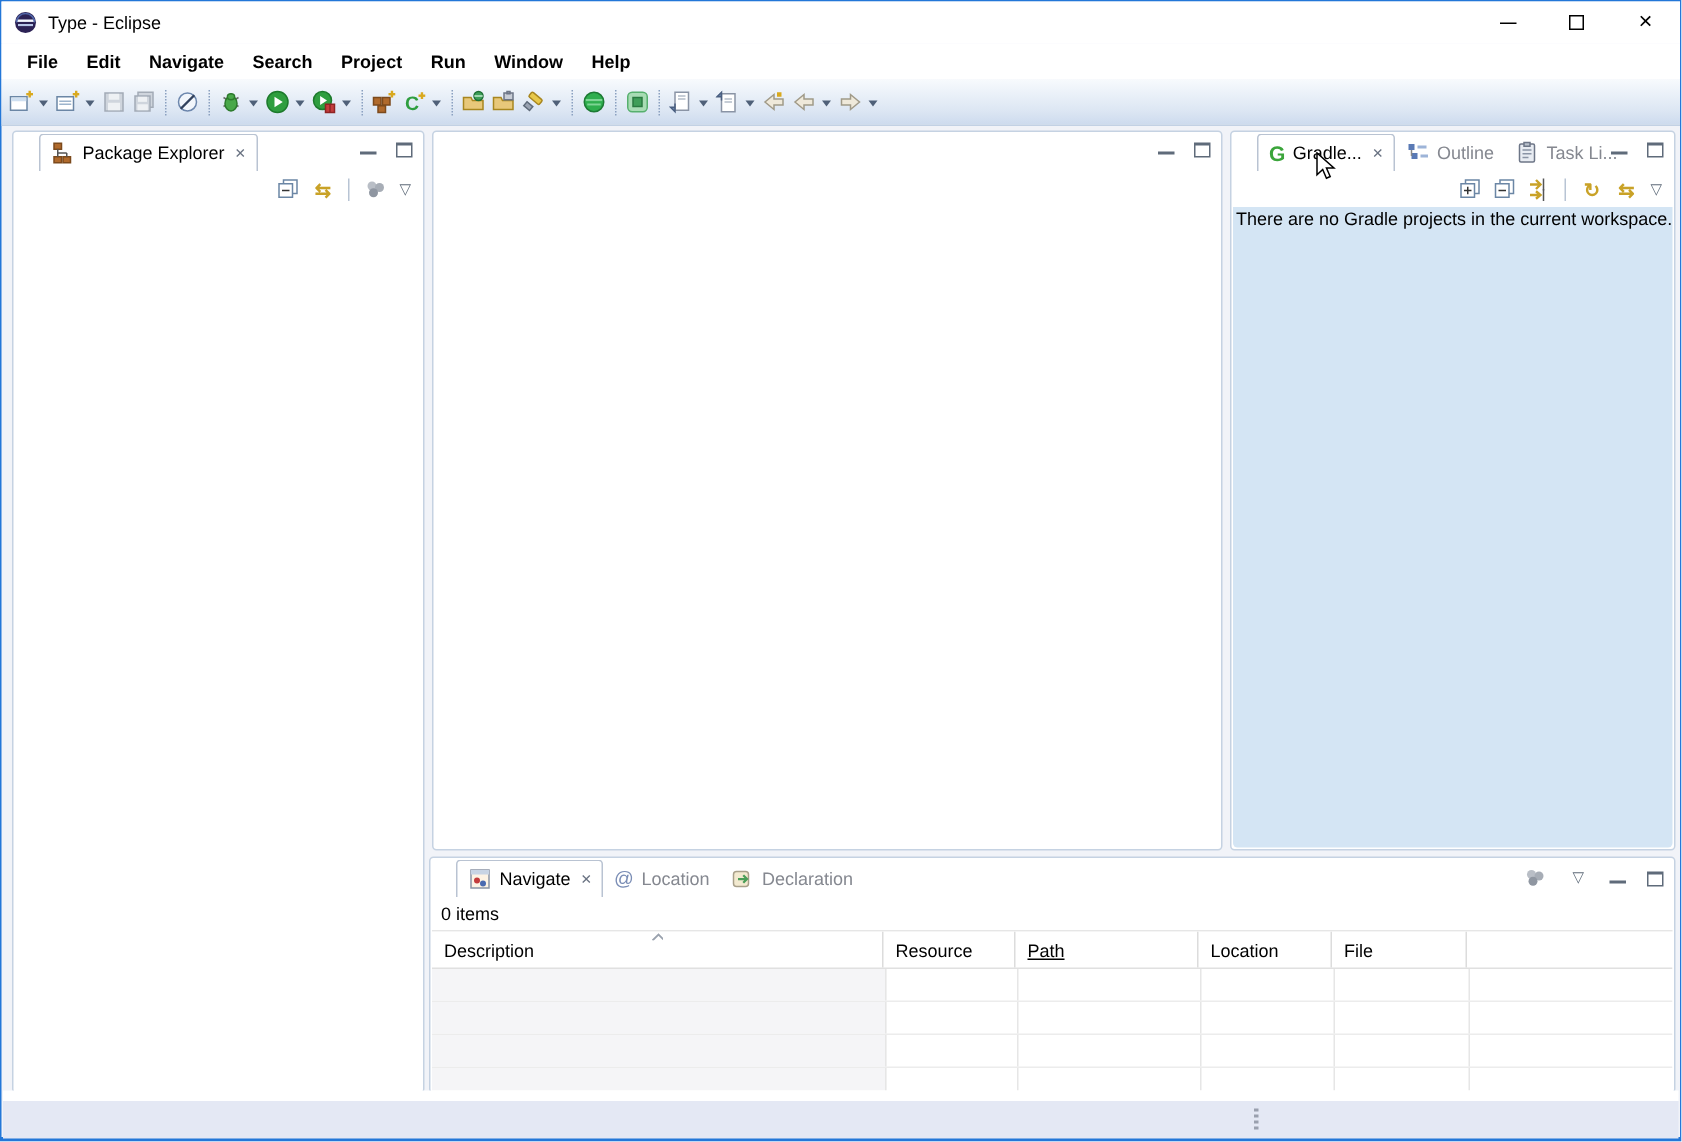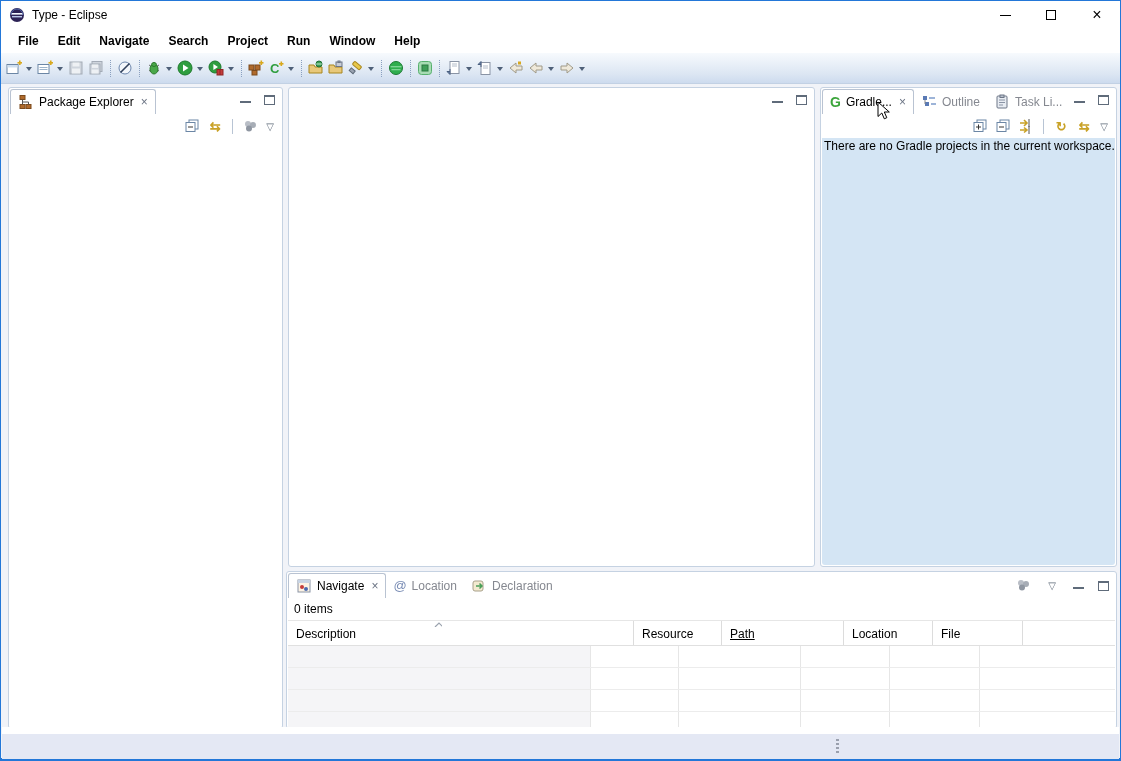--- a/index.html
+++ b/index.html
@@ -37,21 +37,21 @@
   .icon16 { width:16px; height:16px; display:inline-block; }
   .toolbar-right { margin-left:auto; display:flex; align-items:center; padding-right:6px; }
   .quick-access {
     width:88px; height:20px; border:1px solid #7c7c7c; background:#fff;
     font-family:"Liberation Sans",sans-serif; font-size:12px; padding:1px 5px; color:#333;
   }
   .vsep { width:1px; height:18px; background:#9eb0c8; margin:0 6px; }
   .persp-btn { display:flex; align-items:center; gap:5px; padding:2px 7px; border:1px solid #86aede; background:#d8e7f7; border-radius:3px; }
   
   .panel { position:absolute; background:#fff; border:1px solid #c5d2e2; border-radius:3px; }
-  .phead { height:26px; position:relative; display:flex; align-items:flex-end; padding-left:1px; }
+  .phead { height:26px; position:relative; display:flex; align-items:flex-end; padding-left:17px; }
   .tab { display:flex; align-items:center; gap:5px; height:25px; padding:0 7px; color:#858890; }
   .tab.active {
     background:#fff; border:1px solid #b9c3d2; border-bottom:none;
     border-radius:3px 3px 0 0; color:#000;
   }
   .tab-close { color:#6a7383; font-size:12px; margin-left:2px; }
   .panel-controls { position:absolute; right:7px; top:7px; display:flex; gap:13px; align-items:center; }
   .pmin { width:11px; height:5px; border-bottom:2px solid #5f6b7a; display:inline-block; }
   .pmax { width:11px; height:10px; border:1px solid #5f6b7a; border-top:2px solid #5f6b7a; display:inline-block; }
   .ptoolbar { height:24px; display:flex; justify-content:flex-end; align-items:center; gap:3px; padding-right:5px; }
@@ -437,21 +437,21 @@
         <span class="pmin"></span>
         <span class="pmax"></span>
       </div>
     </div>
     <div class="items-count">0 items</div>
     <div class="ptable">
       <div class="thead">
         <svg class="sort-caret" width="10" height="6">
             <path d="M1,5 L5,1 L9,5" fill="none" stroke="#9aa2ae" stroke-width="1.2"></path>
           </svg>
-        <div class="th" style="width:346px;">Description</div>
+        <div class="th" style="width:301px;">Description</div>
         <div class="th" style="width:88px;">Resource</div>
         <div class="th" style="width:122px;text-decoration:underline;">Path</div>
         <div class="th" style="width:89px;">Location</div>
         <div class="th" style="width:90px;">File</div>
         <div class="th" style="flex:1; border-right:none;"></div>
       </div>
       <div class="trow">
           <div class="td shaded" style="width:303px;"></div>
           <div class="td" style="width:88px;"></div>
           <div class="td" style="width:122px;"></div>

